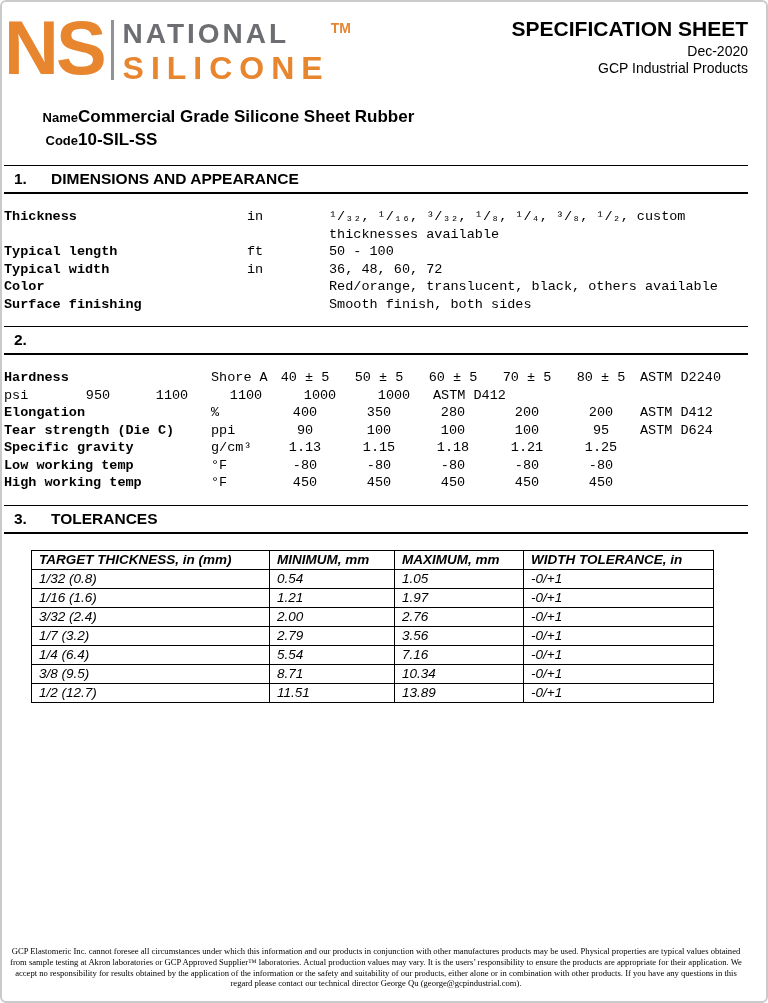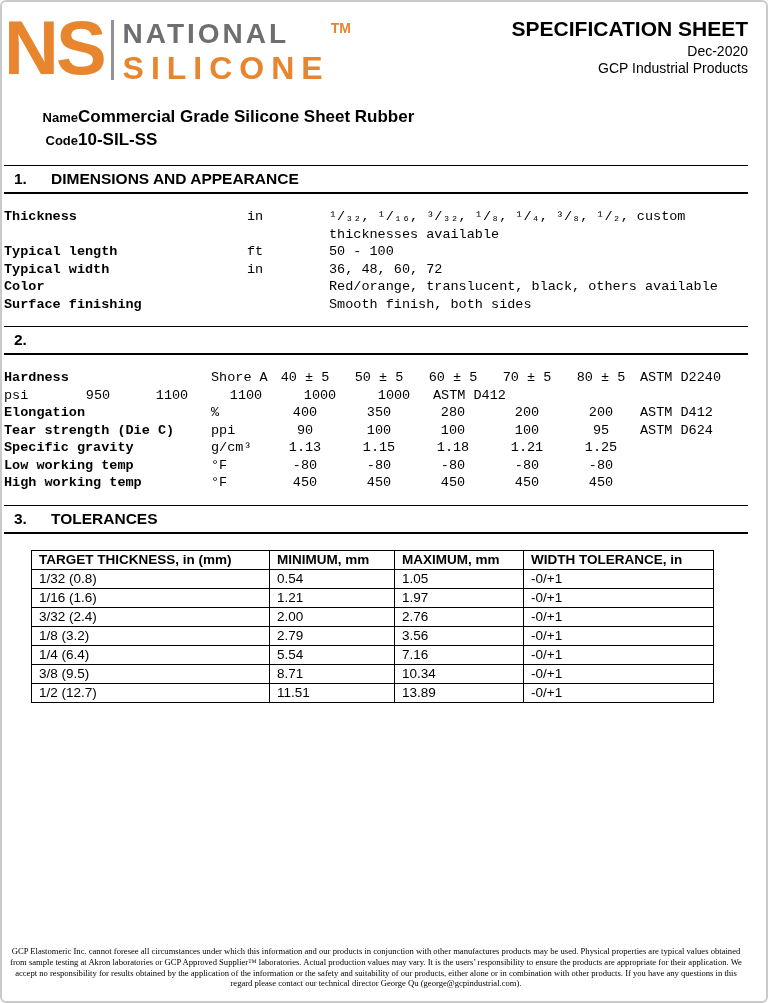--- a/index.html
+++ b/index.html
@@ -65,20 +65,21 @@
 
   
   .tol-wrap { margin: 16px 22px 0 27px; }
   table.tol { border-collapse: collapse; width: 682px; table-layout: fixed; }
   table.tol th, table.tol td {
     border: 1px solid #000;
     font-size: 13.5px; line-height: 16px;
     padding: 1px 7px 1px 7px;
     text-align: left; vertical-align: middle;
     height: 18px;
+    font-style: italic;
   }
   table.tol th { font-weight: bold; }
   table.tol col:nth-child(1) { width: 238px; }
   table.tol col:nth-child(2) { width: 125px; }
   table.tol col:nth-child(3) { width: 129px; }
   table.tol col:nth-child(4) { width: 190px; }
 
   
   .footer {
     margin-top: auto;
@@ -271,21 +272,21 @@
             <td>1.97</td>
             <td>-0/+1</td>
           </tr>
           <tr>
             <td>3/32 (2.4)</td>
             <td>2.00</td>
             <td>2.76</td>
             <td>-0/+1</td>
           </tr>
           <tr>
-            <td>1/8 (3.2)</td>
+            <td>1/7 (3.2)</td>
             <td>2.79</td>
             <td>3.56</td>
             <td>-0/+1</td>
           </tr>
           <tr>
             <td>1/4 (6.4)</td>
             <td>5.54</td>
             <td>7.16</td>
             <td>-0/+1</td>
           </tr>

